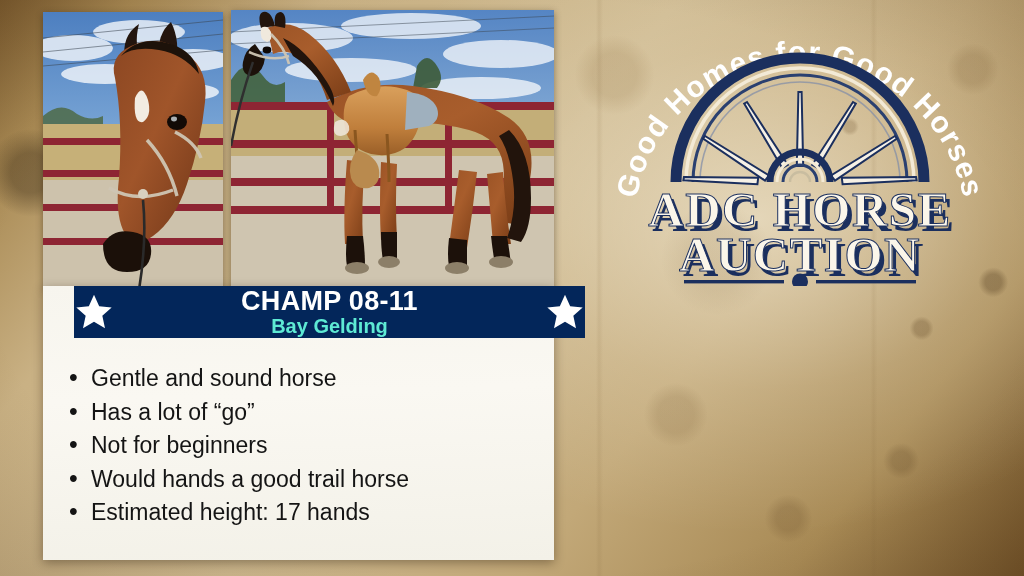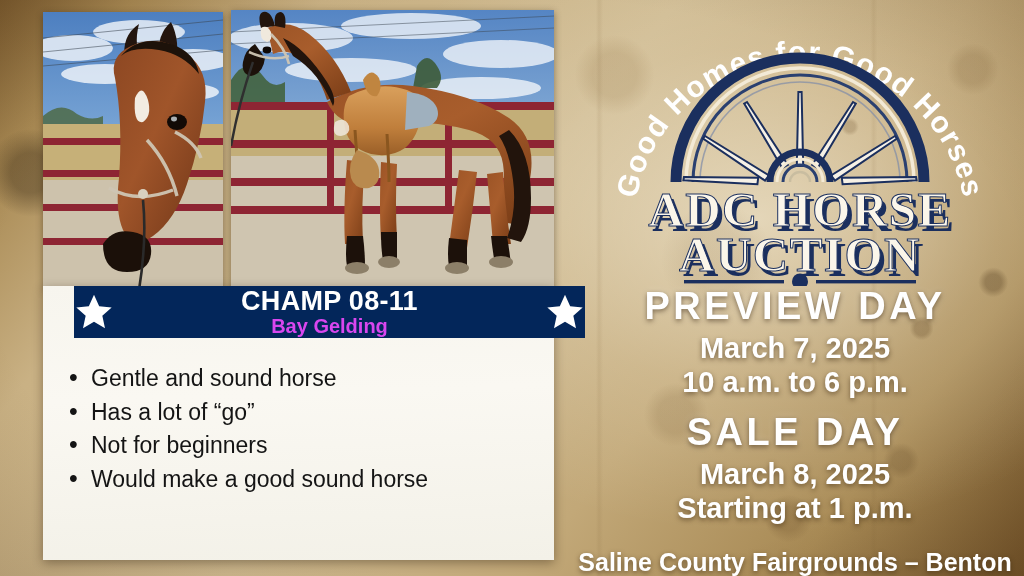--- a/index.html
+++ b/index.html
@@ -64,21 +64,21 @@
     z-index: 6;
     margin-left: 31px;
   }
   .star { width: 40px; height: 40px; flex: 0 0 40px; }
   .star svg { display:block; width:100%; height:100%; }
   .name-block { flex: 1 1 auto; text-align: center; line-height: 1.02; padding: 0 4px; }
   .horse-name {
     color: #ffffff; font-size: 27px; font-weight: bold; letter-spacing: .3px;
   }
   .horse-sub {
-    color: #d946ef; font-size: 20px; font-weight: bold; margin-top: 1px;
+    color: #5eead4; font-size: 20px; font-weight: bold; margin-top: 1px;
   }
 
   .bullets {
     position: absolute;
     left: 43px; top: 352px; width: 511px; height: 208px;
     padding: 10px 16px 12px 22px;
     z-index: 5;
     list-style: none;
   }
   .bullets li {
@@ -311,21 +311,22 @@
       <svg viewBox="0 0 24 24">
           <path fill="#ffffff" d="M12 1.6l3.1 6.9 7.5.8-5.6 5 1.6 7.4-6.6-3.8-6.6 3.8 1.6-7.4-5.6-5 7.5-.8z"></path>
         </svg>
     </span>
   </div>
 
   <ul class="bullets">
     <li>Gentle and sound horse</li>
     <li>Has a lot of “go”</li>
     <li>Not for beginners</li>
-    <li>Would make a good sound horse</li>
+    <li>Would hands a good trail horse</li>
+    <li>Estimated height: 17 hands</li>
   </ul>
 
   <div class="logo-wrap">
     <svg viewBox="0 0 400 272">
       <defs>
         <path id="arcPath" d="M 34 214 A 166 166 0 0 1 366 214"></path>
       </defs>
 
       <text font-family="Liberation Sans, sans-serif" font-size="30" font-weight="bold" fill="#ffffff" letter-spacing="1.2">
         <textPath href="#arcPath" startOffset="50%" text-anchor="middle" id="taglinePath">Good Homes for Good Horses</textPath>
@@ -367,26 +368,14 @@
       </g>
 
       <g>
         <rect x="84" y="266" width="100" height="3.4" fill="#1b2f5e"></rect>
         <rect x="216" y="266" width="100" height="3.4" fill="#1b2f5e"></rect>
         <circle cx="200" cy="267.5" r="8" fill="#1b2f5e"></circle>
       </g>
     </svg>
   </div>
 
-  <div class="events">
-    <div class="ev-head">PREVIEW DAY</div>
-    <div class="ev-gap-sm"></div>
-    <div class="ev-line">March 7, 2025</div>
-    <div class="ev-line">10 a.m. to 6 p.m.</div>
-    <div class="ev-gap-md"></div>
-    <div class="ev-head">SALE DAY</div>
-    <div class="ev-gap-sm"></div>
-    <div class="ev-line">March 8, 2025</div>
-    <div class="ev-line">Starting at 1 p.m.</div>
-    <div class="venue">Saline County Fairgrounds – Benton</div>
-  </div>
 
 </div>
 
 </body></html>

